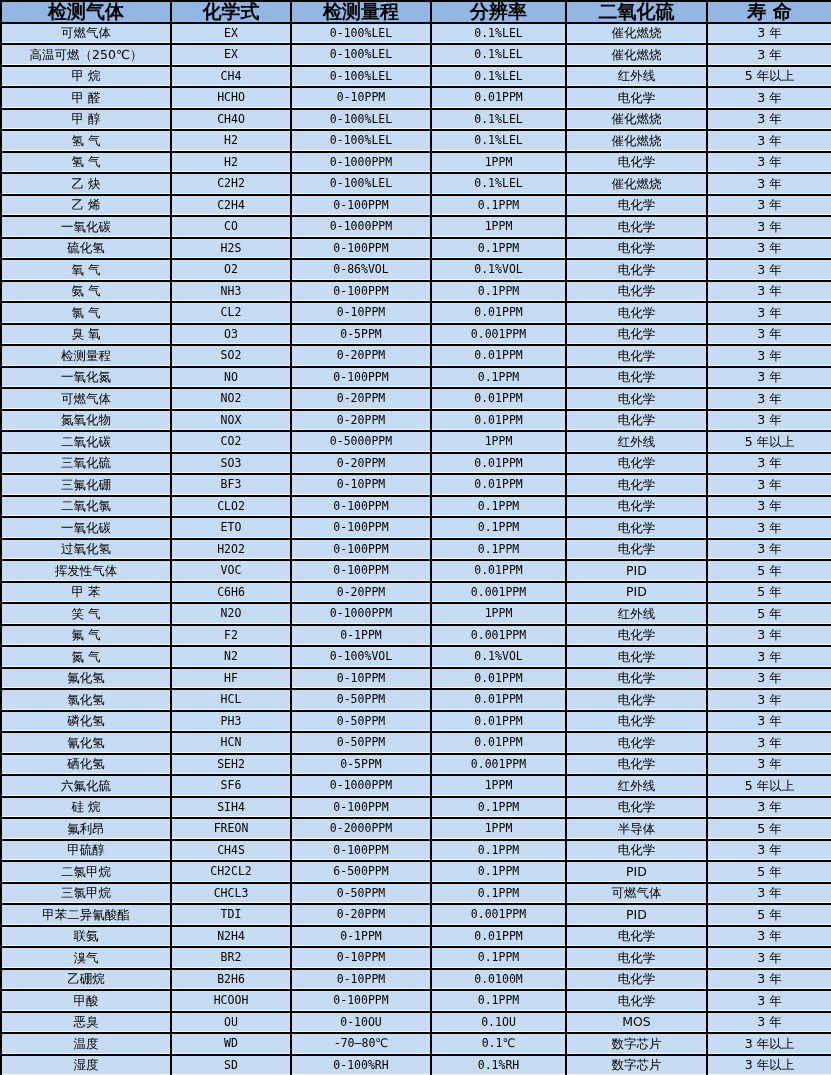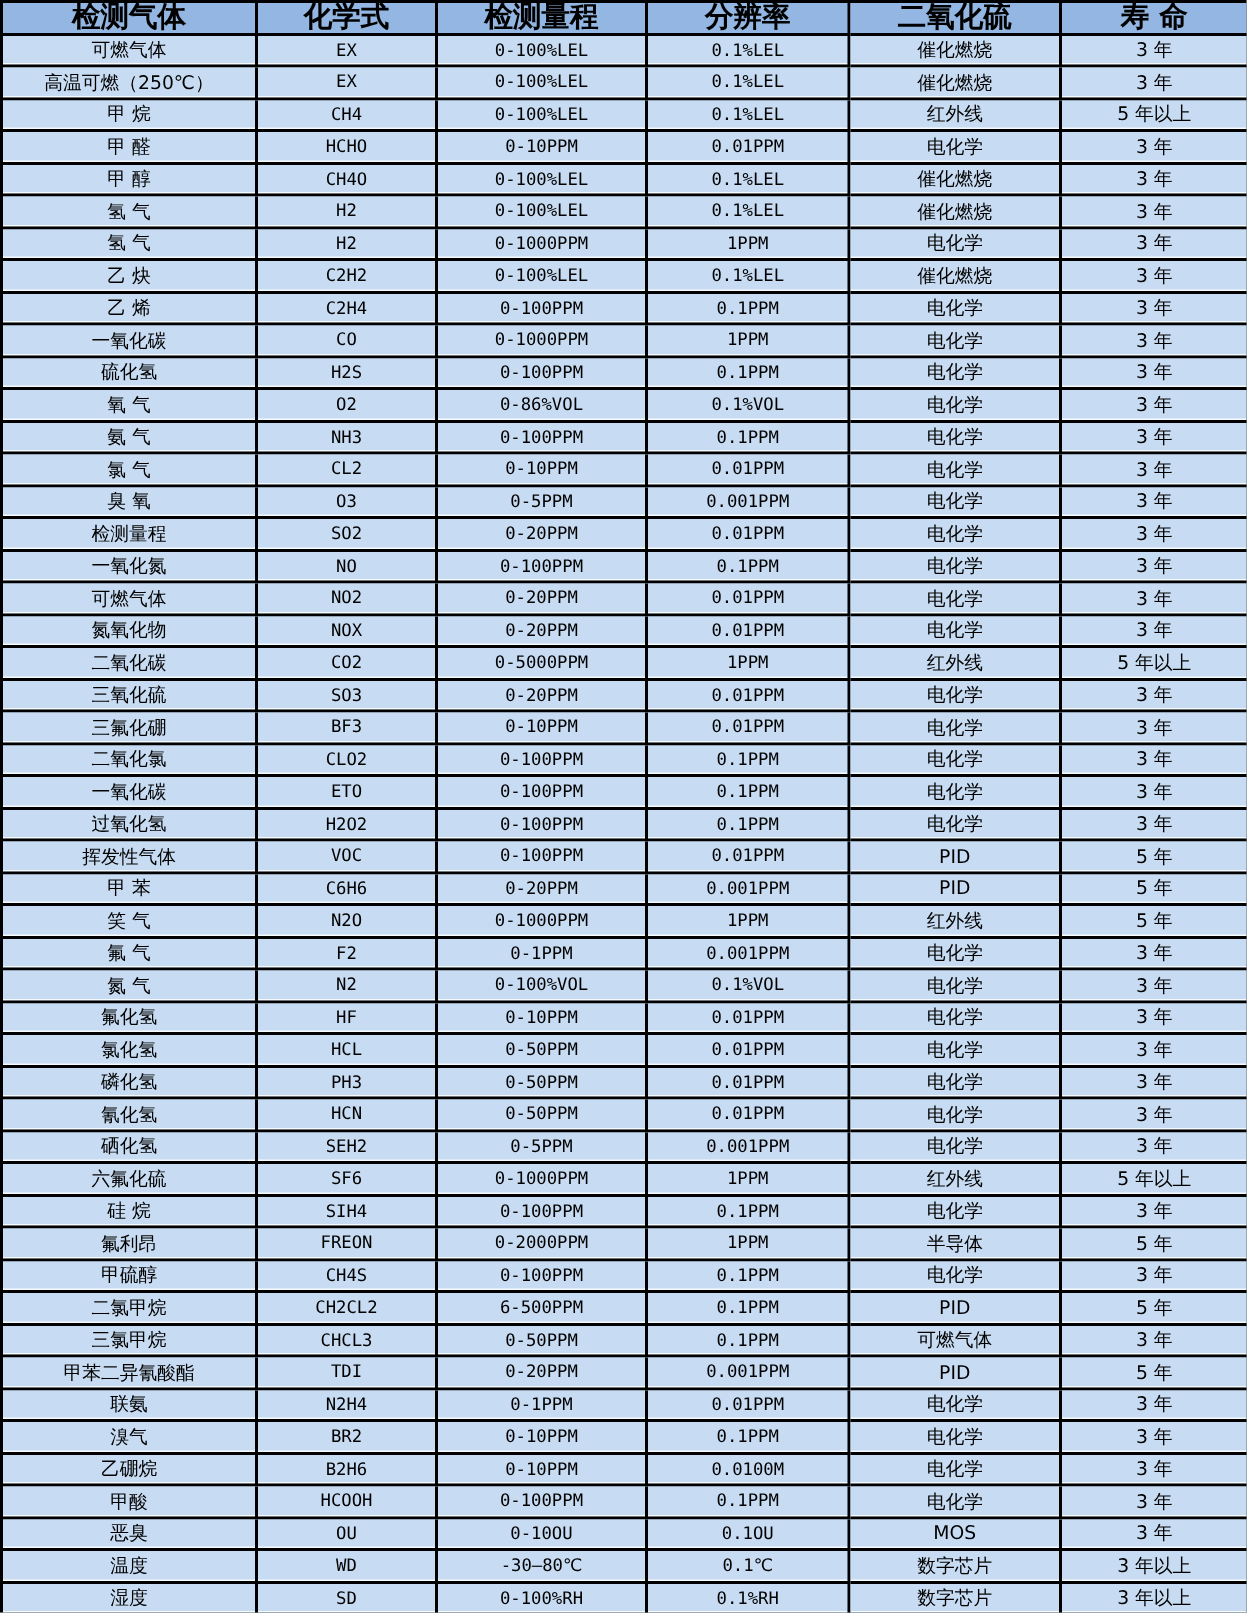--- a/index.html
+++ b/index.html
@@ -436,21 +436,21 @@
         <td class="c0">恶臭</td>
         <td class="c1">OU</td>
         <td class="c2">0-10OU</td>
         <td class="c3">0.1OU</td>
         <td class="c4">MOS</td>
         <td class="c5">3 年</td>
       </tr>
       <tr>
         <td class="c0">温度</td>
         <td class="c1">WD</td>
-        <td class="c2">-30—80℃</td>
+        <td class="c2">-70—80℃</td>
         <td class="c3">0.1℃</td>
         <td class="c4">数字芯片</td>
         <td class="c5">3 年以上</td>
       </tr>
       <tr>
         <td class="c0">湿度</td>
         <td class="c1">SD</td>
         <td class="c2">0-100%RH</td>
         <td class="c3">0.1%RH</td>
         <td class="c4">数字芯片</td>

